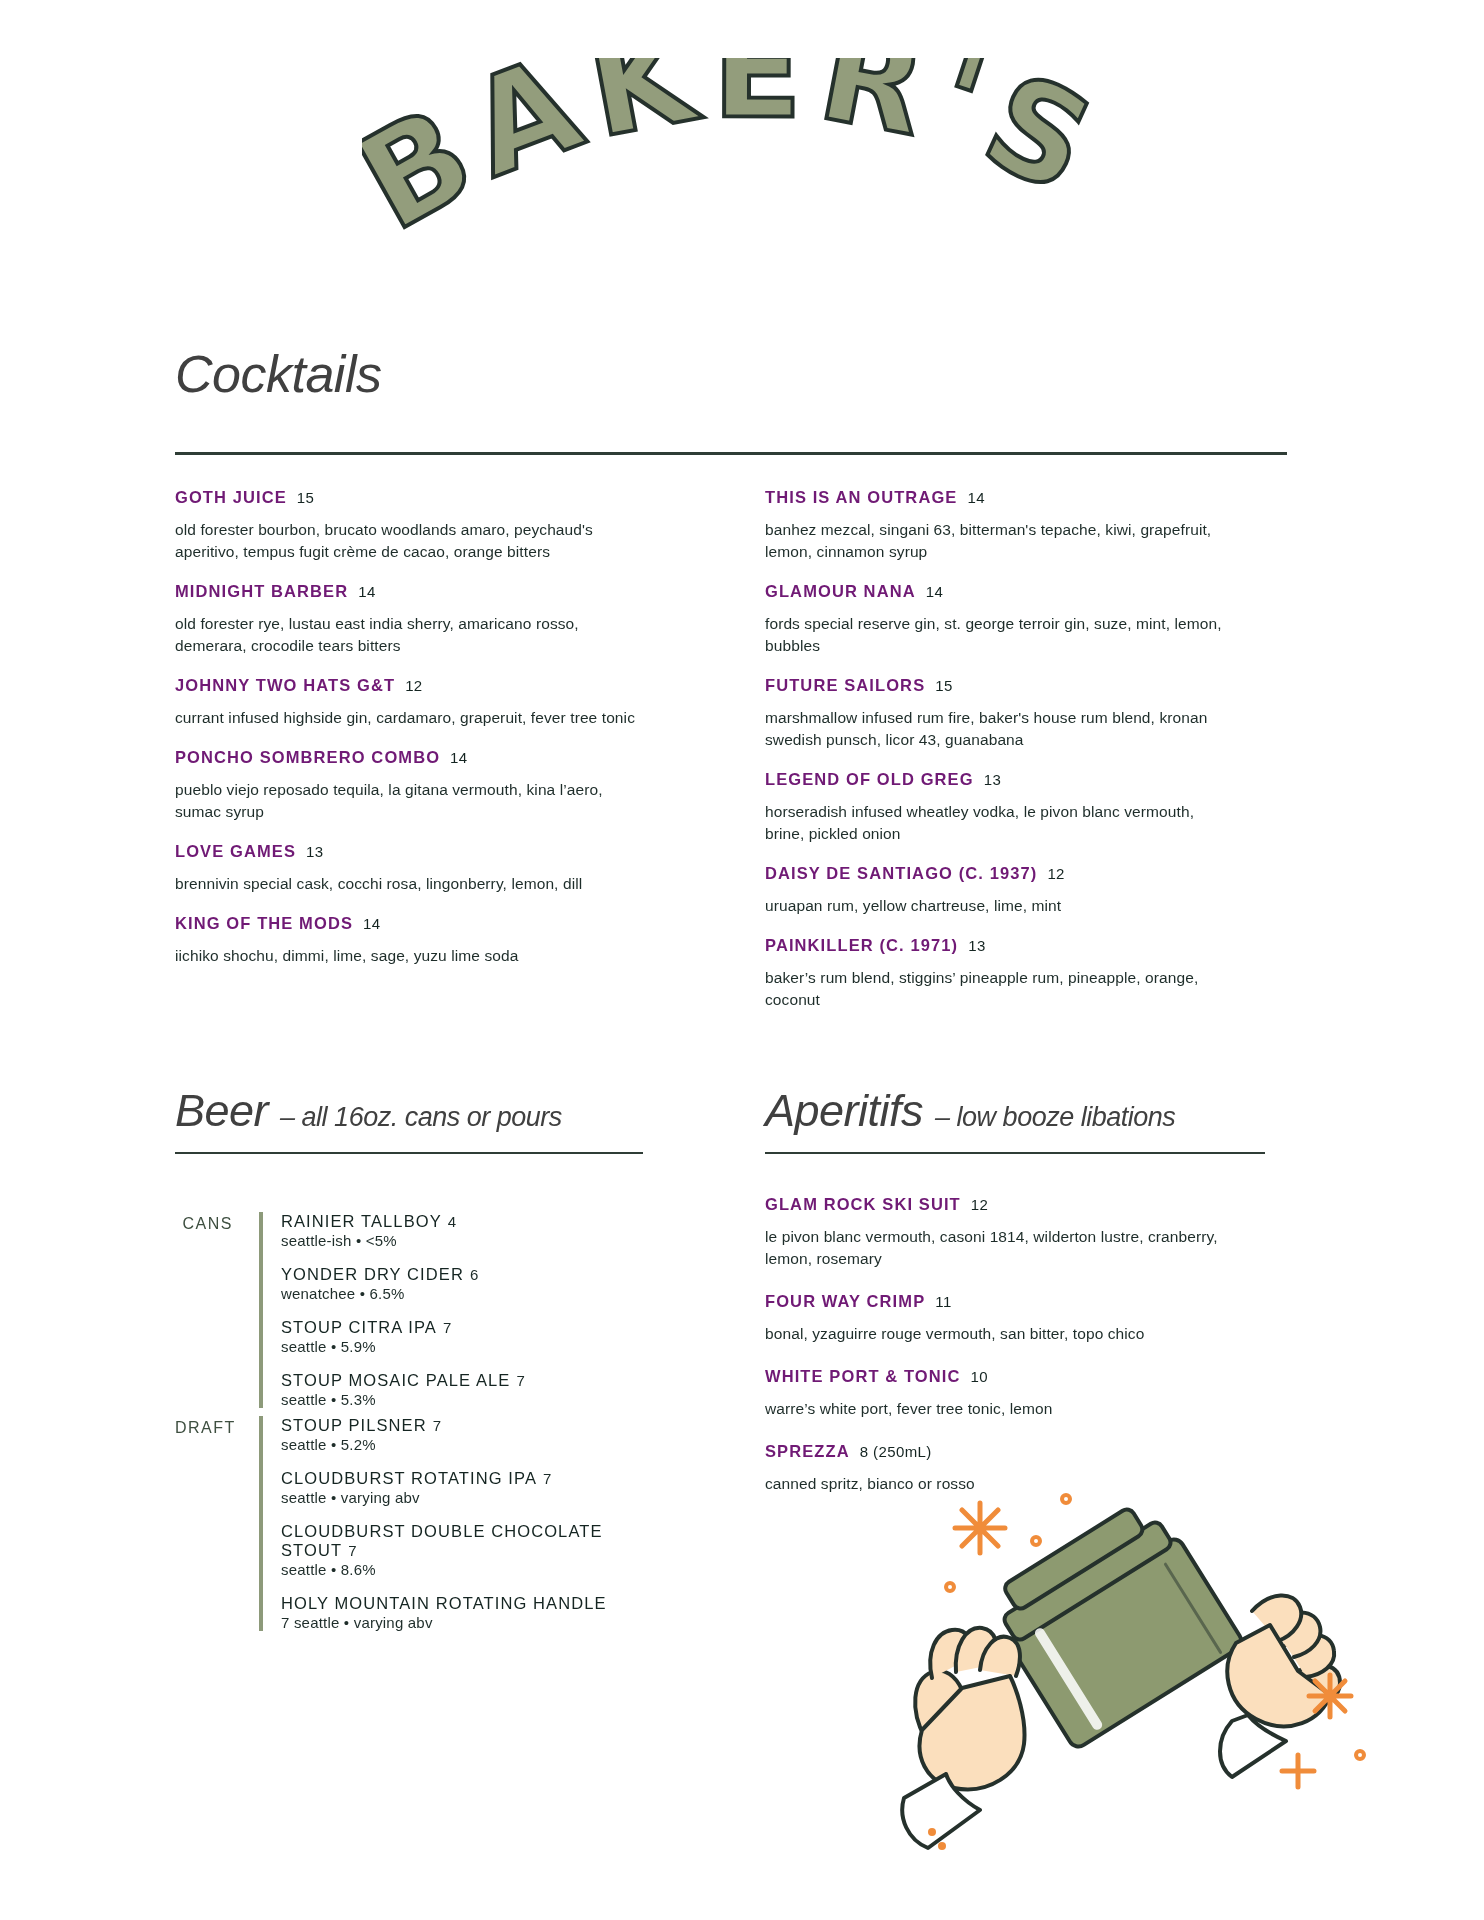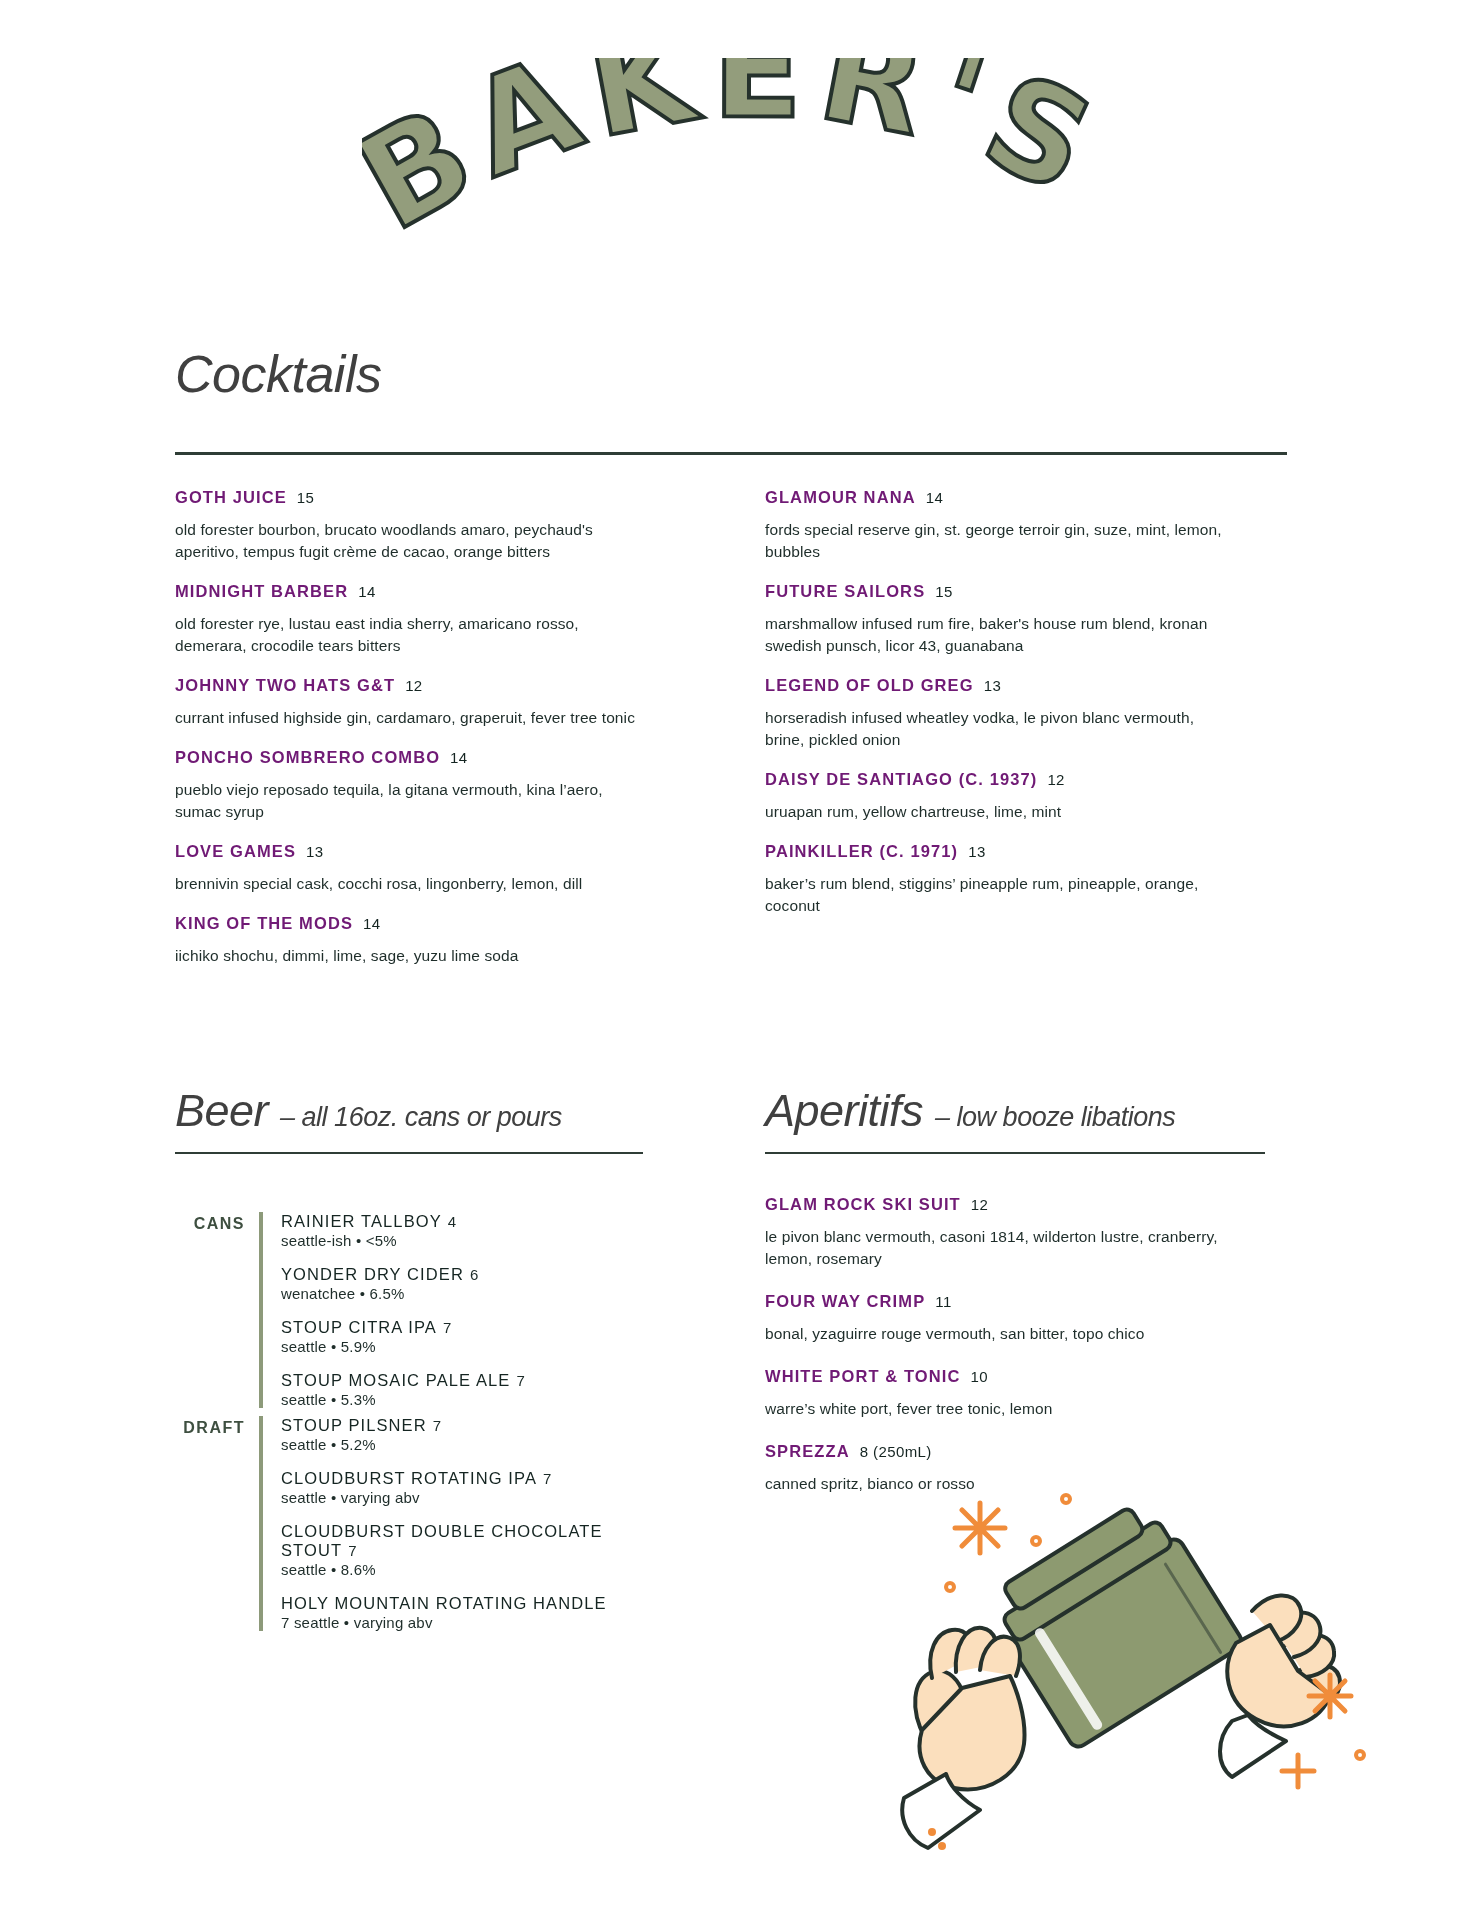--- a/index.html
+++ b/index.html
@@ -111,24 +111,24 @@
     width: 468px;
     height: 2px;
     background: #2f3d36;
   }
 
   .beer-body { position: absolute; left: 175px; top: 1212px; width: 500px; }
   .beer-group { position: relative; display: flex; margin-bottom: 8px; }
   .beer-label {
     width: 84px;
     text-align: right;
-    padding-right: 14px;
+    padding-right: 26px;
     padding-top: 3px;
     font-size: 16px;
-    font-weight: bold;
+    font-weight: normal;
     letter-spacing: 1.5px;
     color: #3e4f40;
   }
   .beer-list {
     border-left: 4px solid #8d9a7a;
     padding-left: 18px;
     flex: 1;
   }
   .beer-item { margin-bottom: 16px; }
   .beer-item:last-child { margin-bottom: 0; }
@@ -233,20 +233,24 @@
 
     <div class="item">
       <span class="item-title">KING OF THE MODS</span><span class="item-price">14</span>
       <div class="item-desc">iichiko shochu, dimmi, lime, sage, yuzu lime soda</div>
     </div>
 
   </div>
 
   <div class="col col-right">
 
+    <div class="item">
+      <span class="item-title">THIS IS AN OUTRAGE</span><span class="item-price">14</span>
+      <div class="item-desc">banhez mezcal, singani 63, bitterman's tepache, kiwi, grapefruit, lemon, cinnamon syrup</div>
+    </div>
 
     <div class="item">
       <span class="item-title">GLAMOUR NANA</span><span class="item-price">14</span>
       <div class="item-desc">fords special reserve gin, st. george terroir gin, suze, mint, lemon, bubbles</div>
     </div>
 
     <div class="item">
       <span class="item-title">FUTURE SAILORS</span><span class="item-price">15</span>
       <div class="item-desc">marshmallow infused rum fire, baker's house rum blend, kronan swedish punsch, licor 43, guanabana</div>
     </div>

